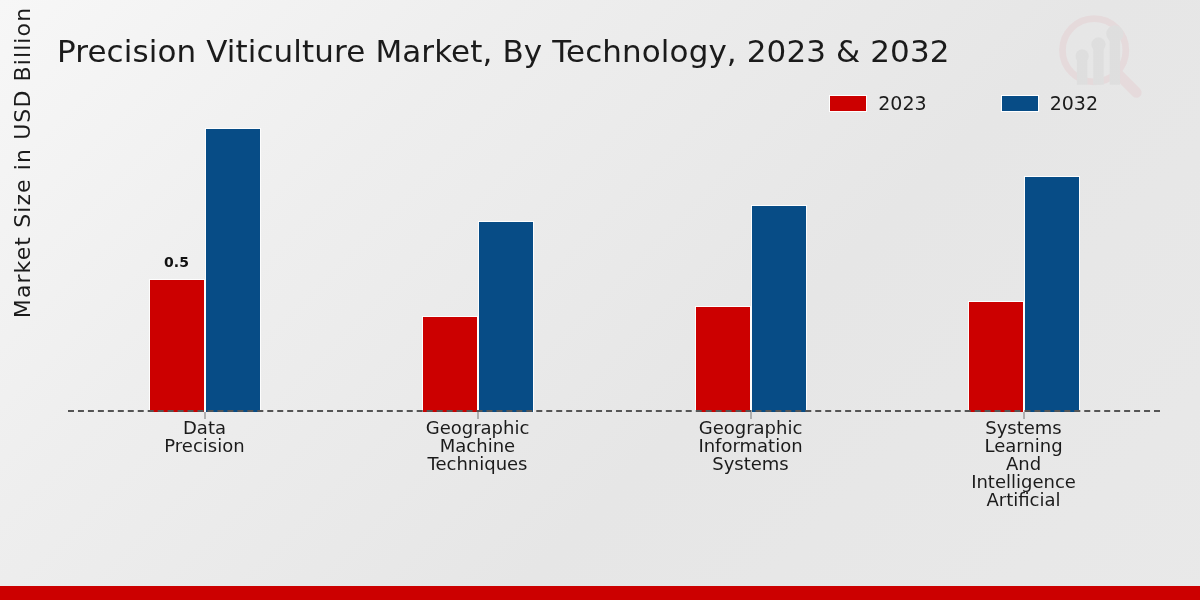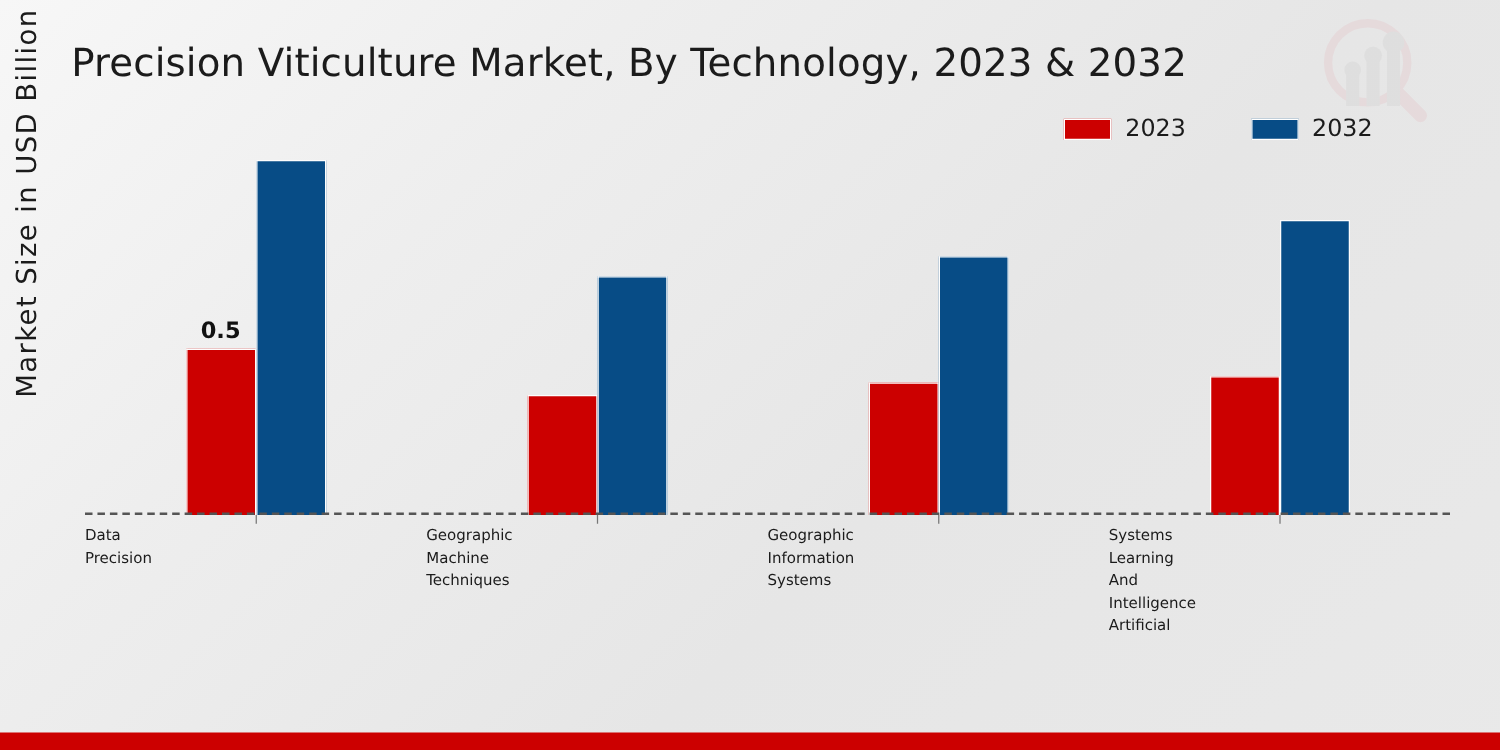--- a/index.html
+++ b/index.html
@@ -47,21 +47,21 @@
     font-family: "DejaVu Sans", sans-serif;
   }
 
   
   .legend {
     position: absolute;
     right: 146px;
     top: 92px;
     display: flex;
     align-items: center;
-    gap: 52px;
+    gap: 74px;
   }
   .legend-item {
     display: flex;
     align-items: center;
     gap: 11px;
   }
   .legend-swatch {
     width: 38px;
     height: 17px;
     border: 1px solid #ffffff;
@@ -135,21 +135,21 @@
     position: relative;
   }
   .bar.series-2023 { background: #cc0000; }
   .bar.series-2032 { background: #074c86; }
 
   .bar-value {
     position: absolute;
     left: 50%;
     transform: translateX(-50%);
     top: -26px;
-    font-size: 18px;
+    font-size: 14px;
     font-weight: bold;
     color: #111111;
     white-space: nowrap;
     font-family: "DejaVu Sans", sans-serif;
   }
   .tick {
     position: absolute;
     left: 50%;
     bottom: -7px;
     width: 1px;
@@ -161,21 +161,22 @@
   
   .cats {
     position: absolute;
     left: 68px;
     top: 419px;
     width: 1092px;
     display: flex;
   }
   .cat {
     flex: 1 1 0;
-    font-size: 12px;
+    text-align: center;
+    font-size: 18px;
     line-height: 18px;
     color: #1b1b1b;
     font-family: "DejaVu Sans", sans-serif;
   }
   .cat span { display: block; }
 
   
   .bottom-bar {
     position: absolute;
     left: 0;

